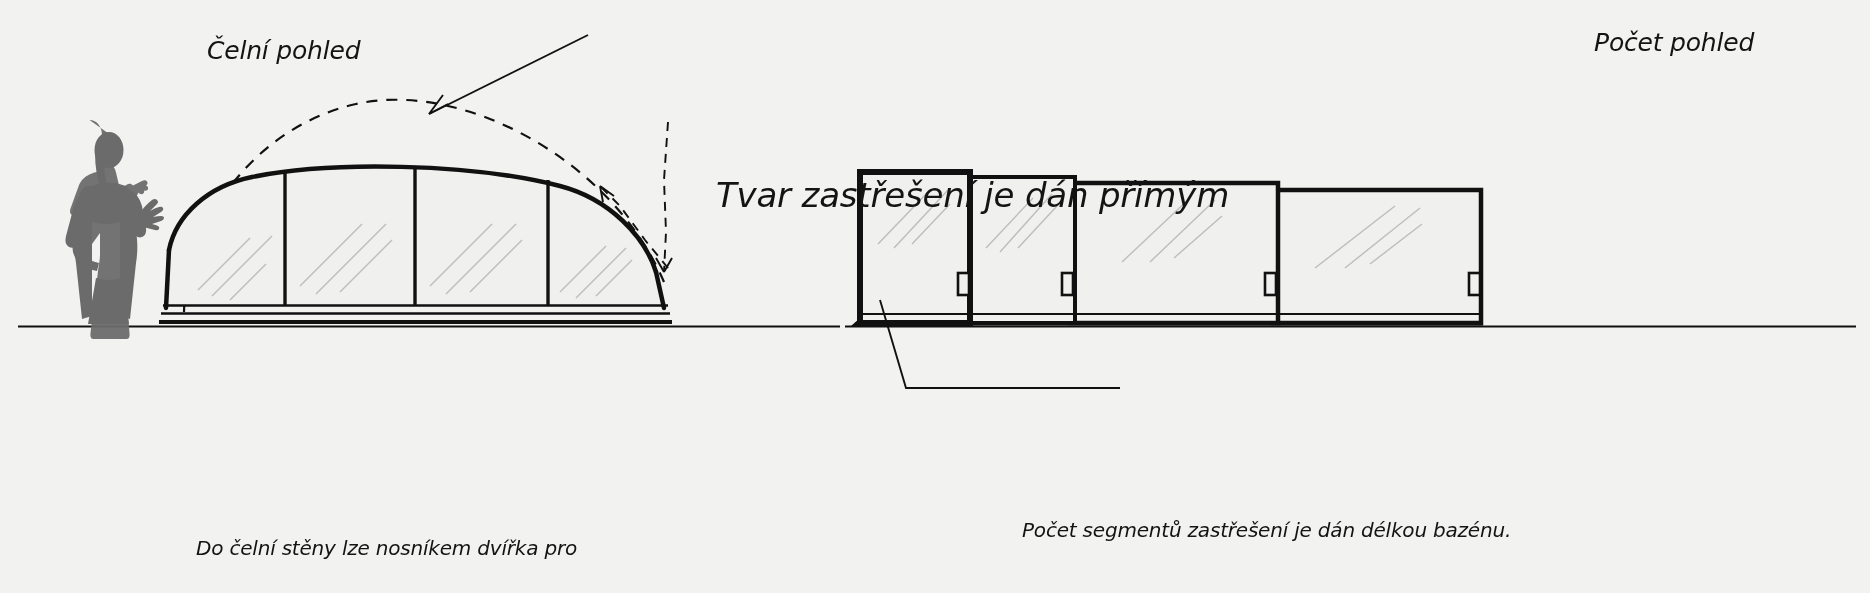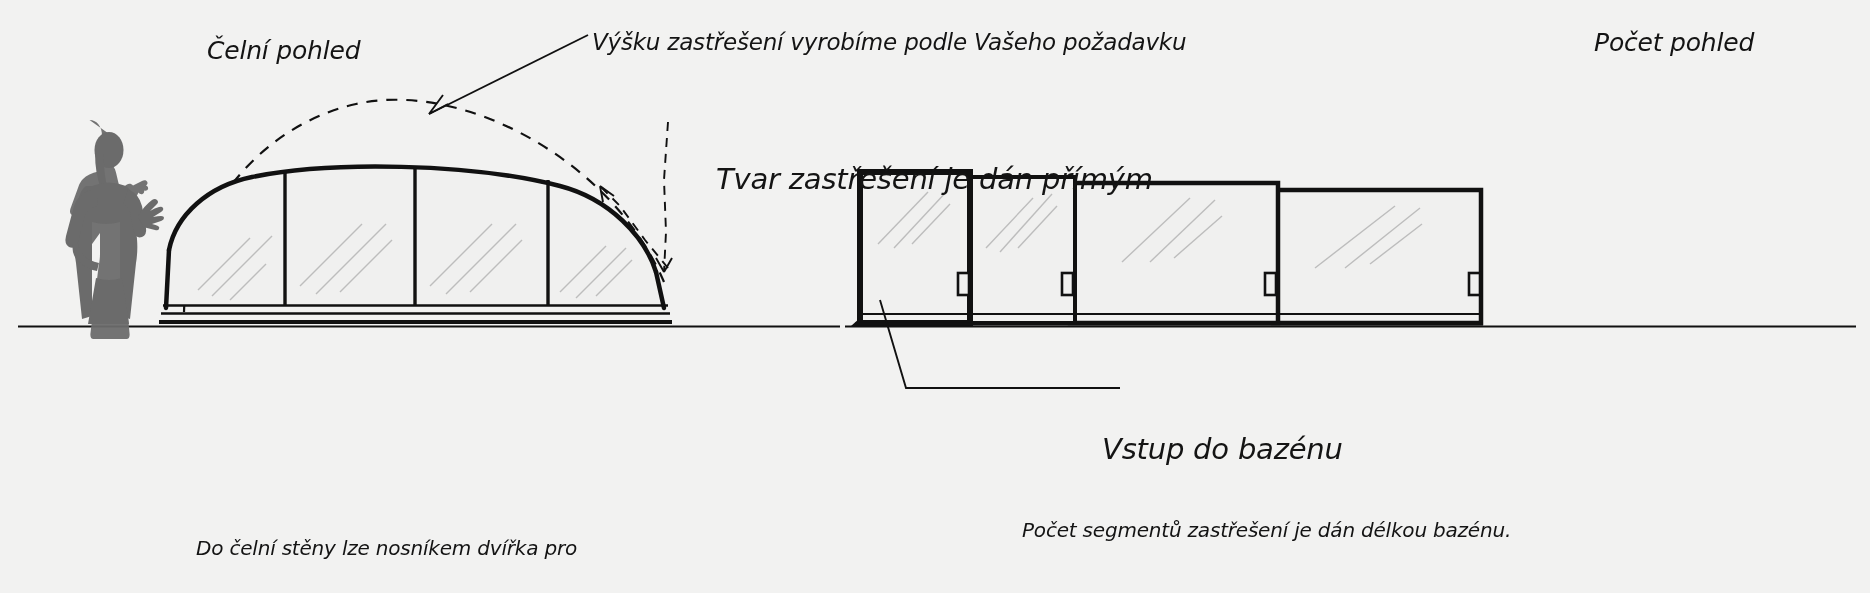--- a/index.html
+++ b/index.html
@@ -36,21 +36,21 @@
     line-height: 1.32;
     letter-spacing: -0.2px;
   }
   .view-title {
     font-size: 25px;
   }
   .callout {
     font-size: 23px;
   }
   .callout-big {
-    font-size: 29px;
+    font-size: 34px;
   }
   .footnote {
     font-size: 20px;
   }
   #title-front  { left: 207px;  top: 26px; margin-top: 8px; }
   #title-side   { left: 1594px; top: 26px; }
   #note-height  { left: 592px;  top: 27px; }
   #note-shape   { left: 716px;  top: 83px; }
   #note-entry   { left: 1102px; top: 430px; }
   #note-door    { left: 196px;  top: 482px; }
@@ -242,27 +242,25 @@
       <path d="M664,272 L656,258 M664,272 L672,258" stroke-dasharray="0"></path>
 
       <path d="M880,300 L906,388 L1120,388"></path>
     </g>
   </svg>
 
   <div class="lbl view-title" id="title-front">Čelní pohled</div>
 
   <div class="lbl view-title" id="title-side">Počet pohled</div>
 
-  <div class="lbl callout" id="note-height">Výšku zastřešení vyrobíme podle Vašeho požadavku</div>
 
   <div class="lbl callout-big" id="note-shape">
     <div>Tvar zastřešení je dán přímým</div>
   </div>
 
-  <div class="lbl callout-big" id="note-entry">Vstup do bazénu</div>
 
   <div class="lbl footnote" id="note-door">
     <div>Do čelní stěny lze nosníkem dvířka pro</div>
     
   </div>
 
   <div class="lbl footnote" id="note-count">Počet segmentů zastřešení je dán délkou bazénu.</div>
 
 </div>
 

